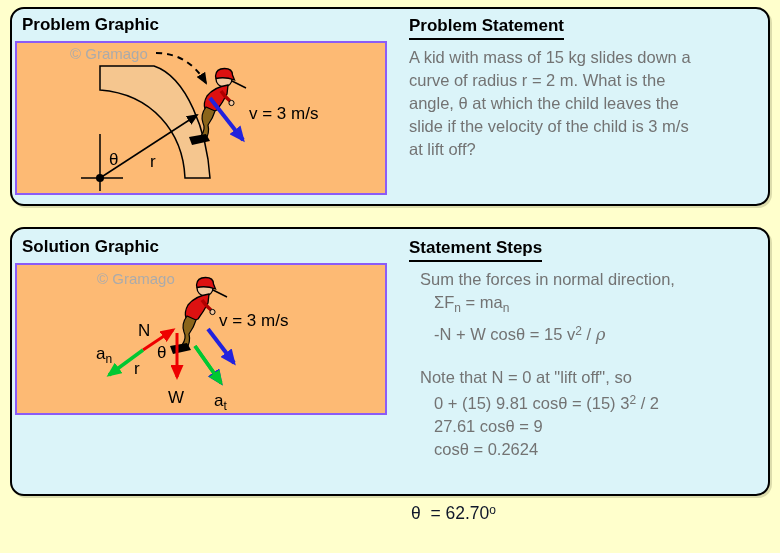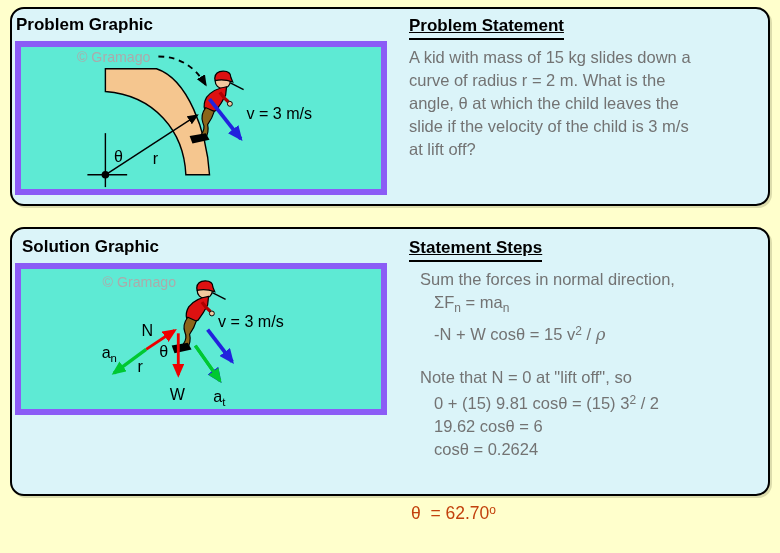--- a/index.html
+++ b/index.html
@@ -20,56 +20,56 @@
     box-sizing:border-box;
   }
   .panel-top{top:7px;height:199px;}
   .panel-bottom{top:227px;height:269px;}
   .panel-heading{
     position:absolute;
     margin:0;
     font-size:17px;font-weight:bold;color:#000;
     white-space:nowrap;
   }
-  .underlined{border-bottom:2px solid #000;padding-bottom:2px;text-decoration:underline;}
+  .underlined{border-bottom:2px solid #000;padding-bottom:2px;}
   .gbox{
     position:absolute;
-    background:#5eead4;
-    border:6px solid #8b5cf6;
+    background:#fdba74;
+    border:2px solid #8b5cf6;
     box-sizing:border-box;
   }
   .gbox-top{left:3px;top:32px;width:372px;height:154px;}
   .gbox-bottom{left:3px;top:34px;width:372px;height:152px;}
   .gbox svg{display:block;width:100%;height:100%;}
   .textcol{
     position:absolute;
     font-size:16.5px;color:#737373;line-height:23px;
     white-space:nowrap;
   }
   .step-line{min-height:23px;}
   .step-line.indent{padding-left:14px;}
   .step-line.blank{min-height:20px;}
   .s-sub{font-size:12px;vertical-align:-4px;}
   .s-sup{font-size:12px;vertical-align:5px;}
   .s-rho{font-family:"DejaVu Serif",serif;font-style:italic;}
   .answer{
     position:absolute;
-    font-size:17.5px;color:#c2410c;white-space:nowrap;
+    font-size:17.5px;color:#0f172a;white-space:nowrap;
   }
   .svg-label{font-family:"Liberation Sans","DejaVu Sans",sans-serif;font-size:17px;fill:#000;}
   .svg-watermark{font-family:"Liberation Sans","DejaVu Sans",sans-serif;font-size:15px;fill:#ABABAB;}
   .svg-sub{font-size:12px;}
 </style>
 </head>
 <body>
 
 <div class="page">
 
   <section class="panel panel-top">
-    <h2 class="panel-heading" style="left:4px;top:6px;">Problem Graphic</h2>
+    <h2 class="panel-heading" style="left:10px;top:6px;">Problem Graphic</h2>
 
     <div class="gbox gbox-top">
       <svg viewBox="15 41 368 150">
         <defs>
           <marker id="mT-black" markerUnits="userSpaceOnUse" markerWidth="12" markerHeight="10" refX="10" refY="5" orient="auto">
             <path d="M0 0 L12 5 L0 10 Z" fill="#000"></path>
           </marker>
           <marker id="mT-blue" markerUnits="userSpaceOnUse" markerWidth="16" markerHeight="14" refX="13" refY="7" orient="auto">
             <path d="M0 0 L16 7 L0 14 Z" fill="#2222DD"></path>
           </marker>
@@ -167,20 +167,20 @@
     </div>
 
     <h2 class="panel-heading underlined" style="left:397px;top:9px;">Statement Steps</h2>
     <div class="textcol" style="left:408px;top:39px;">
         <div class="step-line"><span>Sum the forces in normal direction,</span></div>
         <div class="step-line indent"><span>ΣF</span><span class="s-sub">n</span><span> = ma</span><span class="s-sub">n</span></div>
         <div class="step-line indent"><span>-N + W cosθ = 15 v</span><span class="s-sup">2</span><span> / </span><span class="s-rho">ρ</span></div>
         <div class="step-line blank"></div>
         <div class="step-line"><span>Note that N = 0 at "lift off", so</span></div>
         <div class="step-line indent"><span>0 + (15) 9.81 cosθ = (15) 3</span><span class="s-sup">2</span><span> / 2</span></div>
-        <div class="step-line indent"><span>19.62 cosθ = 6</span></div>
+        <div class="step-line indent"><span>27.61 cosθ = 9</span></div>
         <div class="step-line indent"><span>cosθ = 0.2624</span></div>
       </div>
 
     <div class="answer" style="left:399px;top:274px;"><span>θ &nbsp;= 62.70</span><span class="s-sup">o</span></div>
   </section>
 
 </div>
 
 </body></html>

